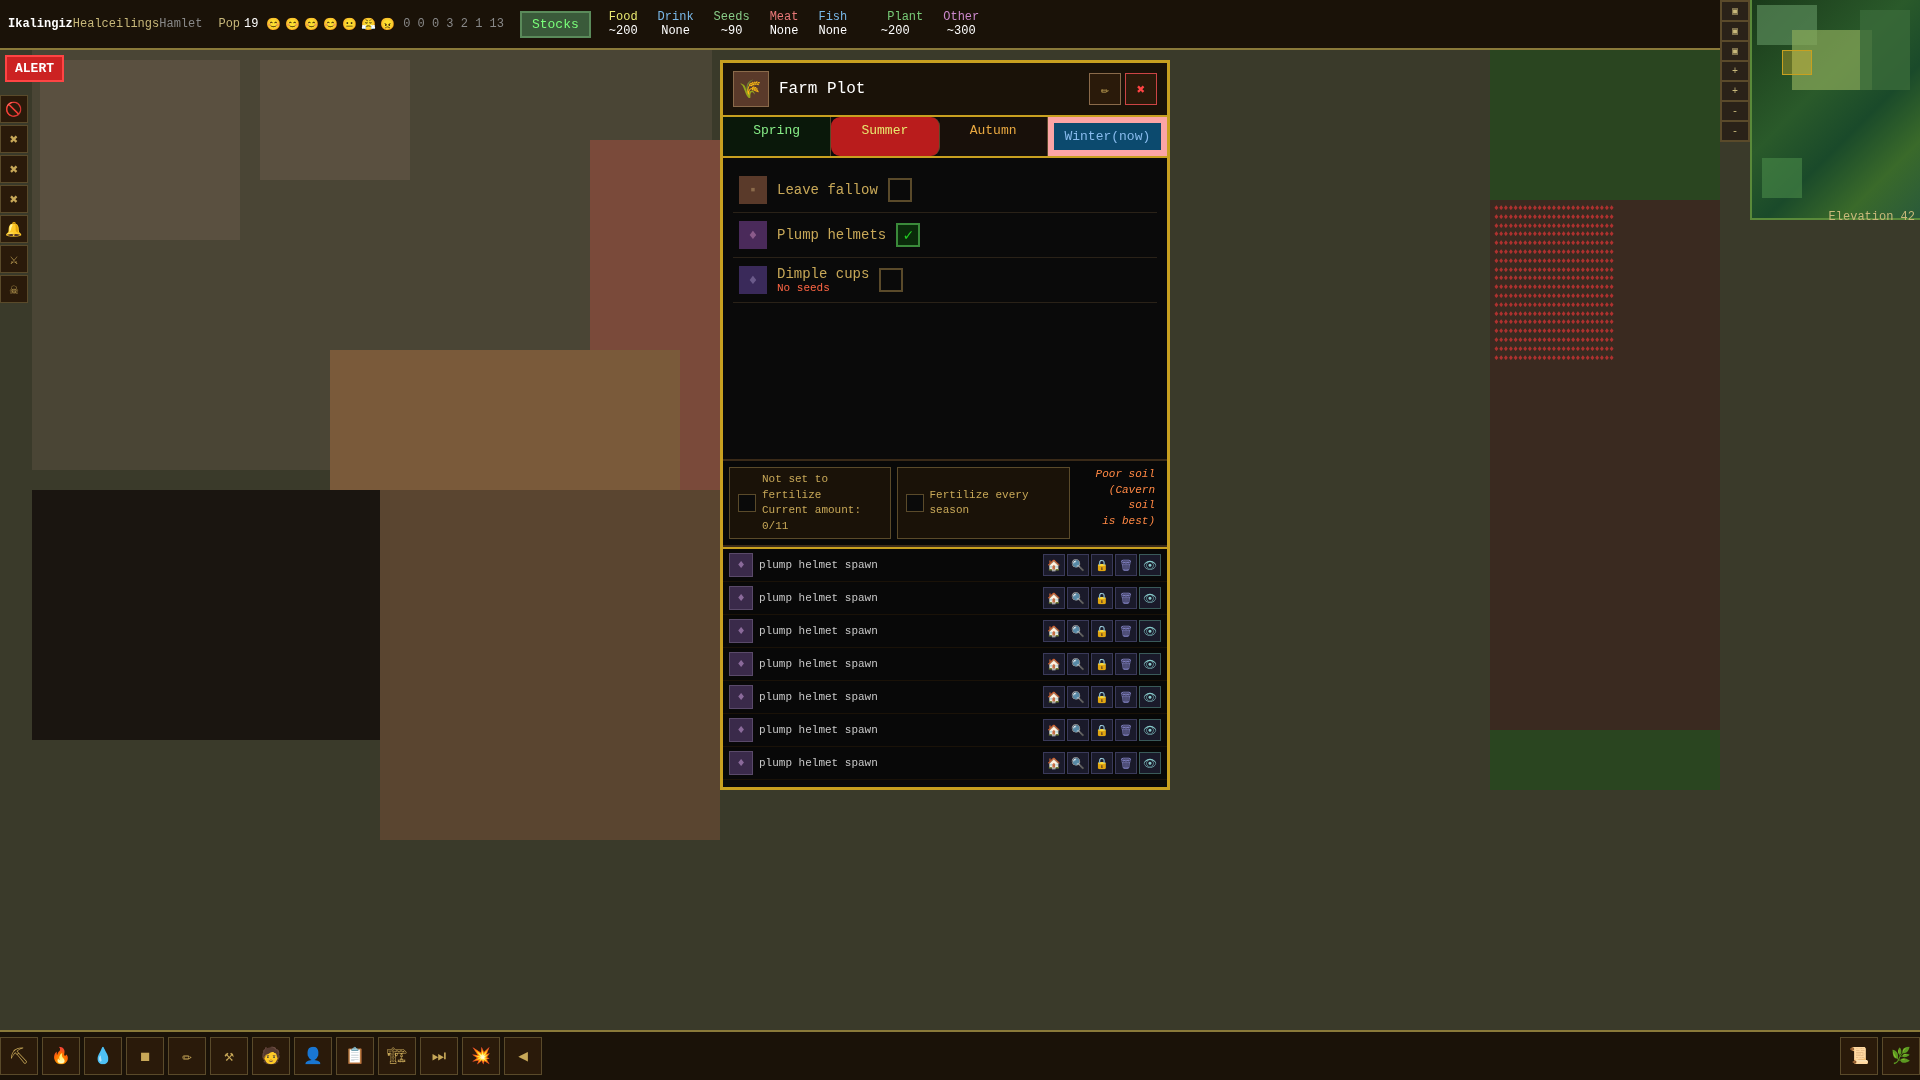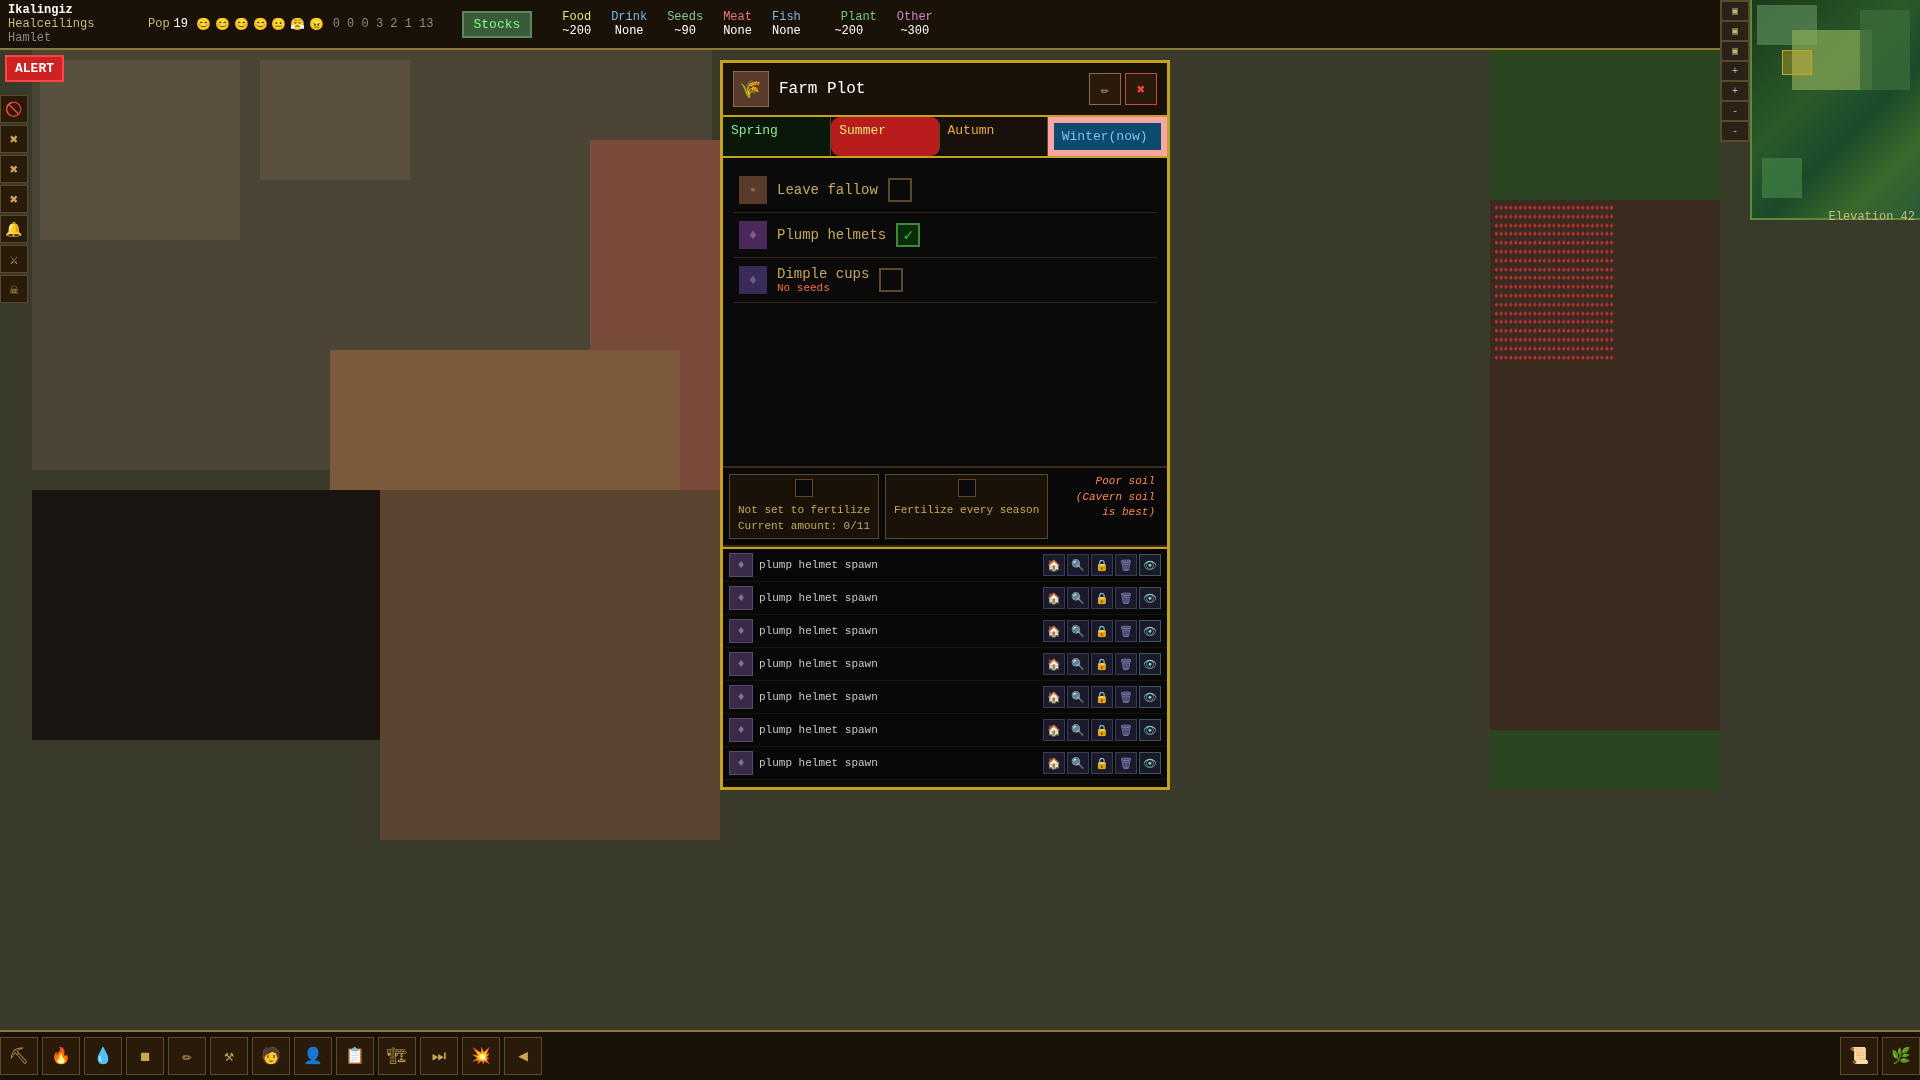--- a/index.html
+++ b/index.html
@@ -29,21 +29,21 @@
       height: 50px;
       background: #1a1208;
       border-bottom: 2px solid #8a7a3a;
       display: flex;
       align-items: center;
       z-index: 100;
     }
 
     #town-info {
       display: flex;
-      flex-direction: column;
+      flex-direction: row;
       padding: 2px 8px;
       color: #c8b87a;
       font-size: 12px;
       min-width: 140px;
     }
 
     #pop-section {
       display: flex;
       align-items: center;
       gap: 4px;
@@ -53,21 +53,21 @@
     }
 
     #stocks-btn {
       background: #3a5a3a;
       border: 2px solid #5a8a5a;
       color: #7aff7a;
       padding: 4px 10px;
       font-size: 13px;
       cursor: pointer;
       font-family: 'Courier New', monospace;
-      margin: 0 20px;
+      margin: 0 8px;
     }
 
     #resources-bar {
       display: flex;
       align-items: center;
       gap: 20px;
       padding: 0 10px;
       font-size: 12px;
     }
 
@@ -240,21 +240,21 @@
 
     
     #season-tabs {
       display: flex;
       border-bottom: 2px solid #c8a020;
     }
 
     .season-tab {
       flex: 1;
       padding: 6px 8px;
-      text-align: left;
+      text-align: center;
       font-size: 13px;
       cursor: pointer;
       border-right: 1px solid #5a4a2a;
       position: relative;
     }
 
     .season-tab.spring { color: #88ee88; background: #0a180a; }
     .season-tab.summer { color: #e8e870; background: #b91c1c; border-radius: 9px; }
     .season-tab.autumn { color: #e8a840; background: #18100a; }
     .season-tab.winter { color: #88bbee; background: #0c4a6e; border: 6px solid #fca5a5; }
@@ -343,21 +343,20 @@
       display: flex;
       align-items: center;
       gap: 6px;
       padding: 4px 8px;
       border: 1px solid #5a4a2a;
       cursor: pointer;
       background: #1a1208;
       color: #c8a858;
       font-size: 11px;
       font-family: 'Courier New', monospace;
-      flex-direction: column;
     }
 
     .fertilize-checkbox {
       width: 18px;
       height: 18px;
       border: 1px solid #5a4a2a;
       background: #0a0a0a;
       flex-shrink: 0;
     }
 

